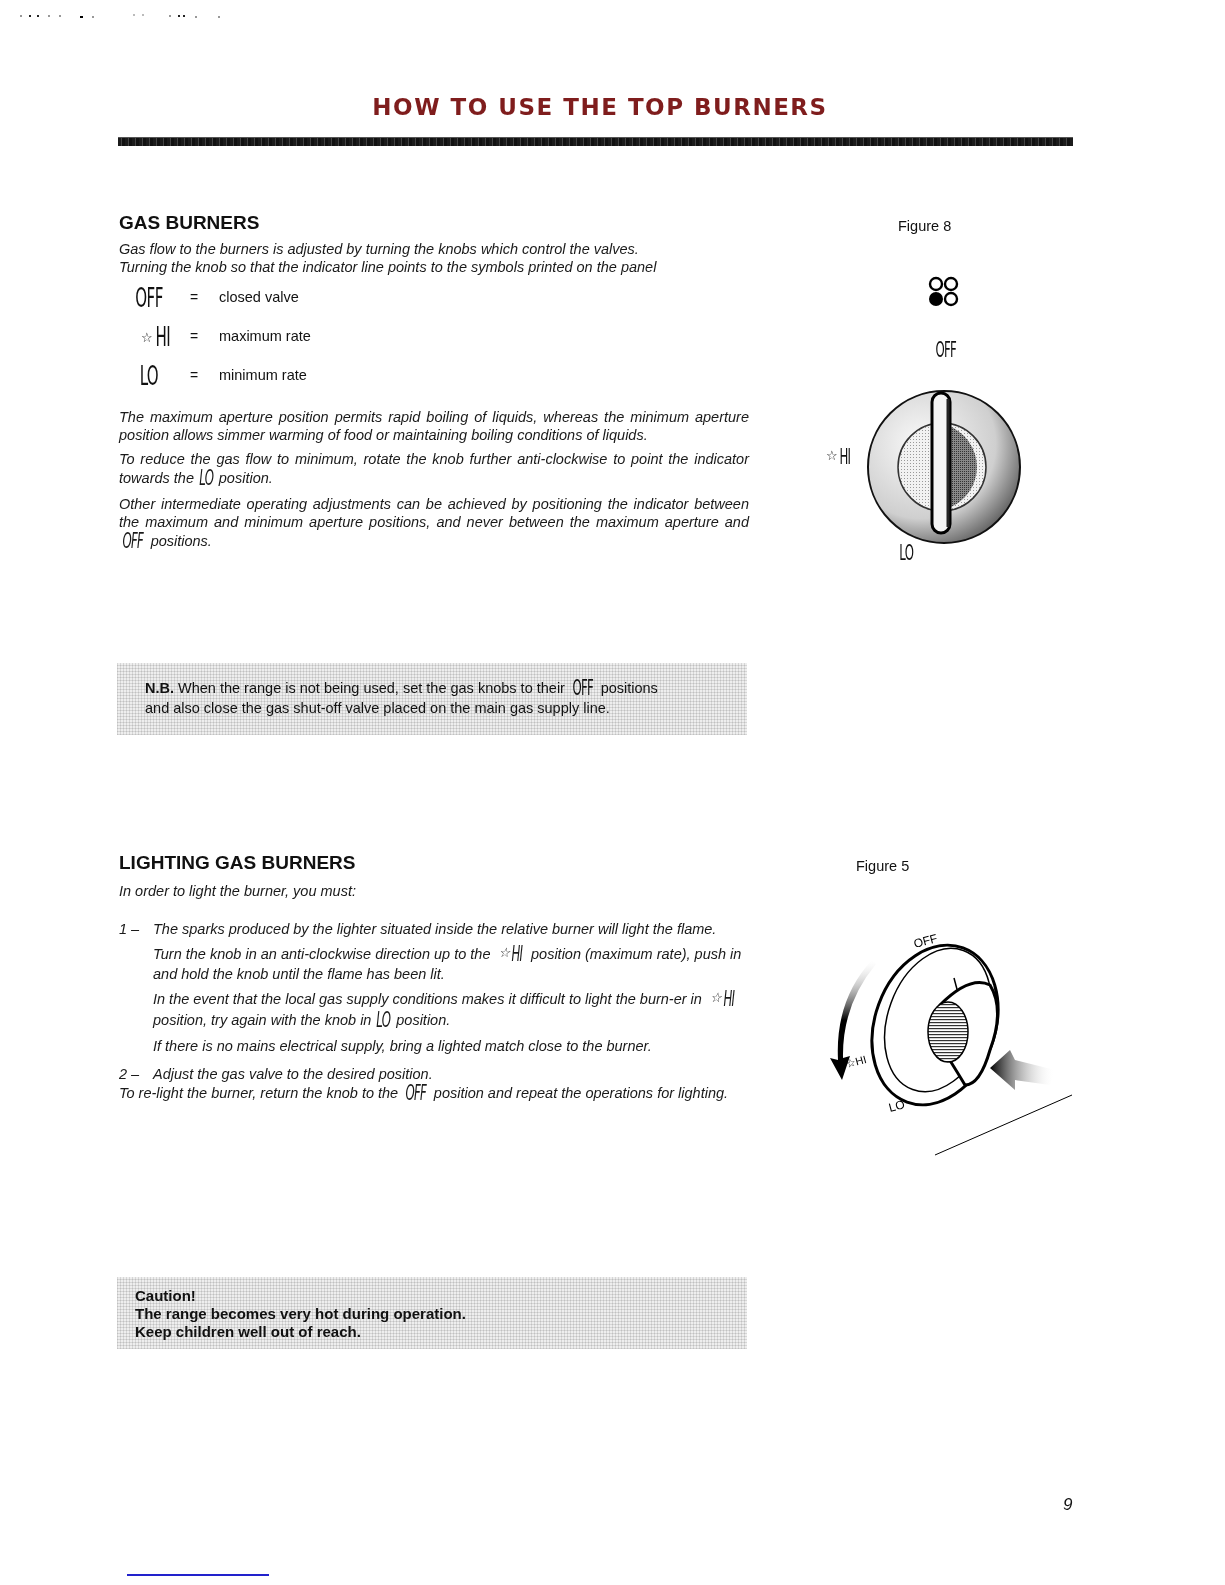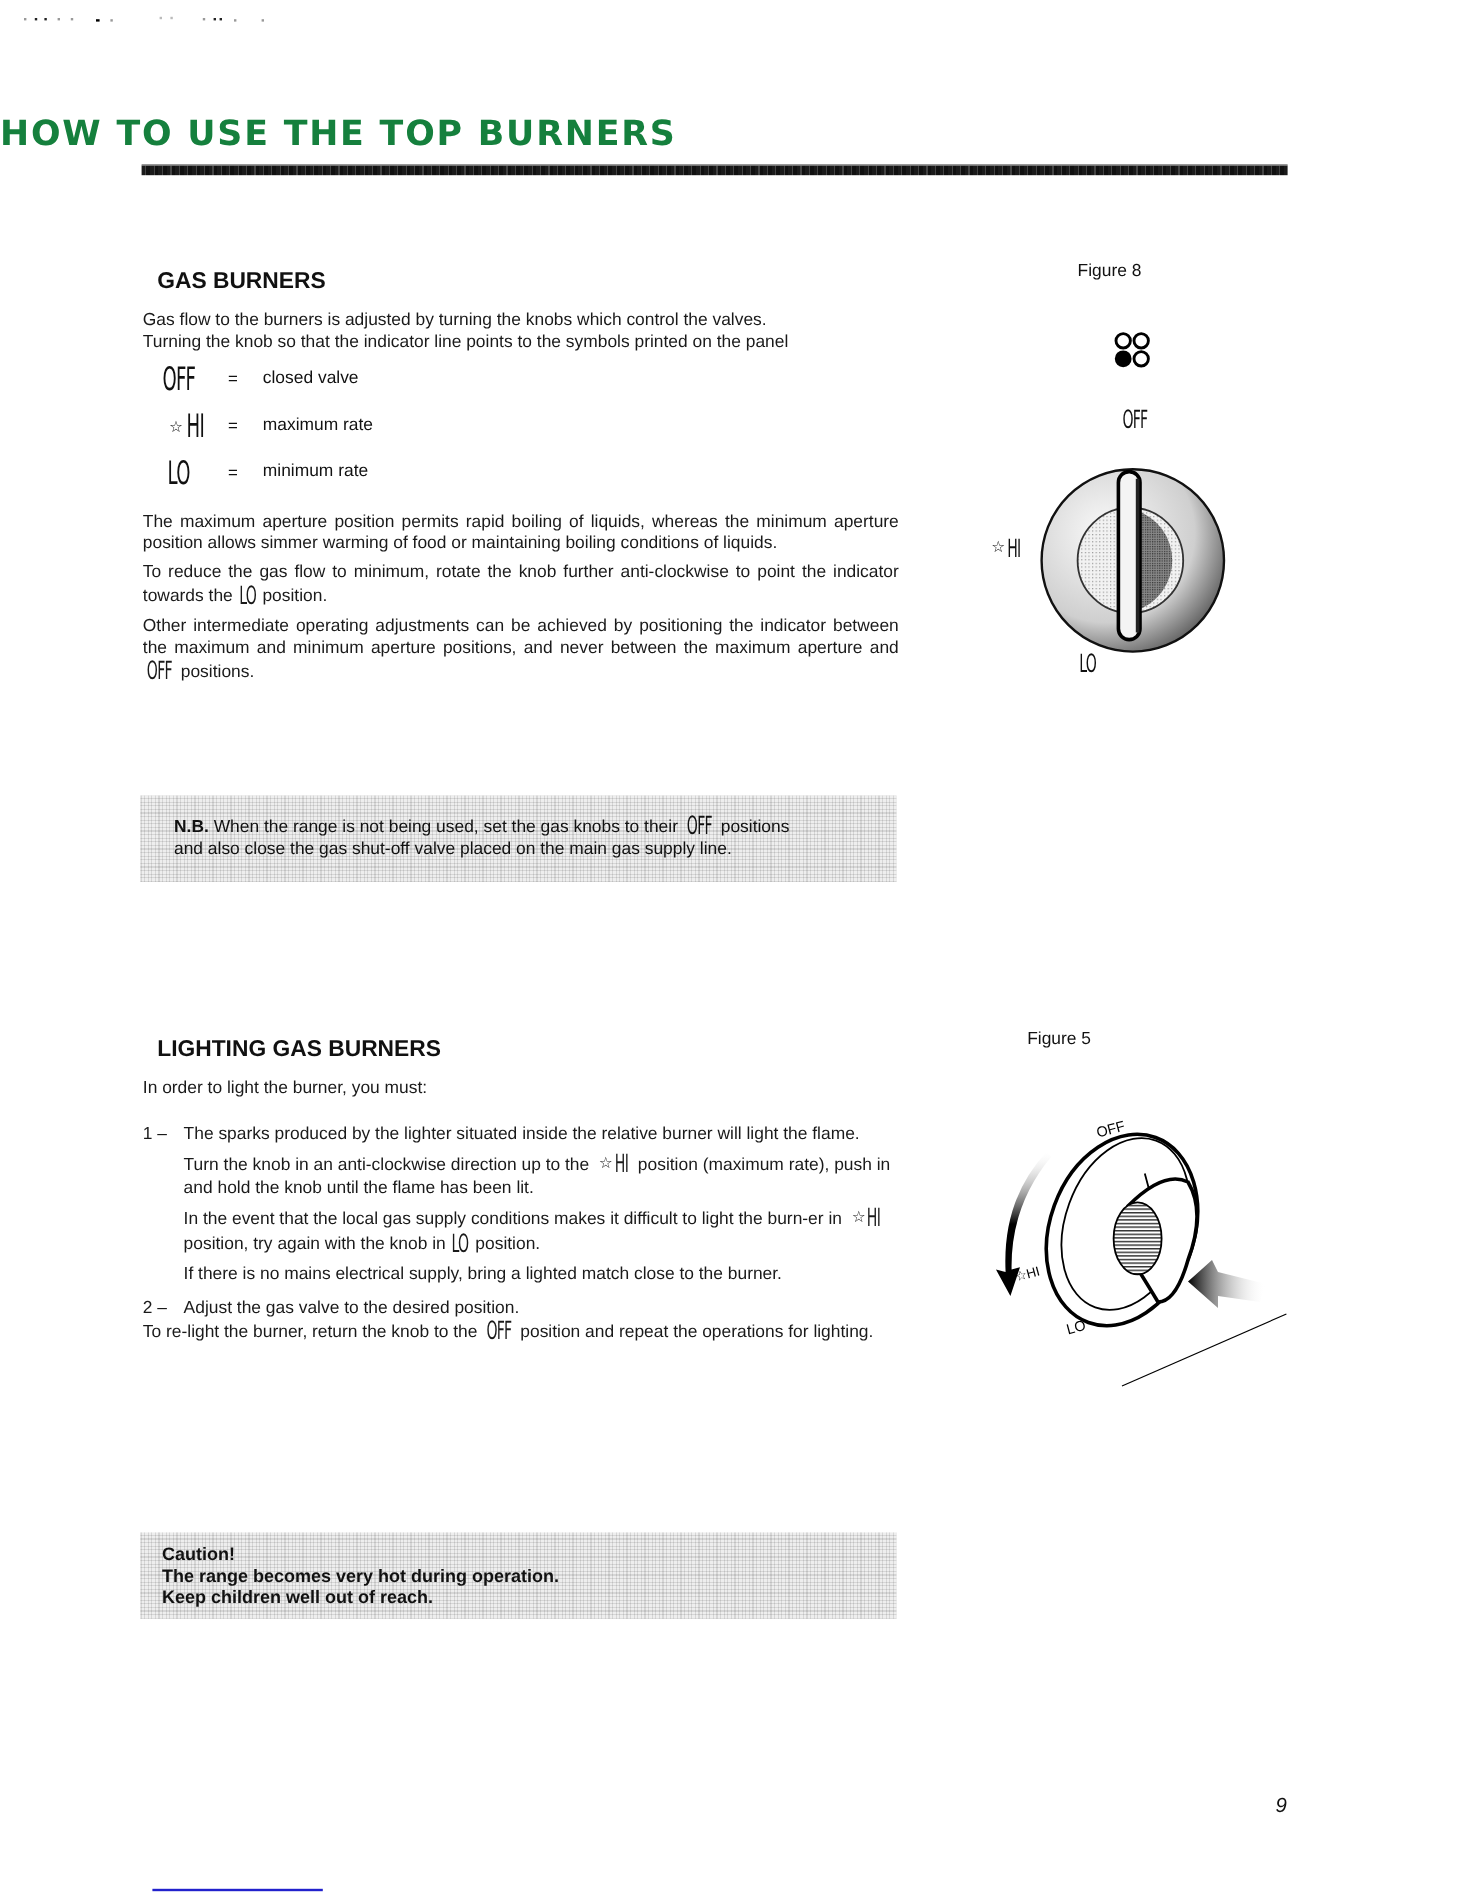--- a/index.html
+++ b/index.html
@@ -1,26 +1,26 @@
 <!DOCTYPE html>
 <html><head>
 <meta charset="utf-8">
 <style>
   html, body { margin: 0; padding: 0; background: #ffffff; }
   body { width: 1225px; height: 1585px; position: relative; overflow: hidden;
          font-family: "Liberation Sans", sans-serif; color: #111; }
   .abs { position: absolute; }
-  .page-title { left: 0; width: 1200px; top: 94px; text-align: left;
-    font-family: "DejaVu Sans", sans-serif; font-weight: bold; font-size: 29px;
-    letter-spacing: 1.5px; color: #15803d; }
+  .page-title { left: 0; width: 1200px; top: 94px; text-align: center;
+    font-family: "DejaVu Sans", sans-serif; font-weight: bold; font-size: 23px;
+    letter-spacing: 1.5px; color: #7f1d1d; }
   .title-rule { left: 118px; top: 137px; width: 955px; height: 8px;
     background: repeating-linear-gradient(90deg, #1b1b1b 0 3px, #444 3px 4px, #111 4px 7px);
     border-top: 1px solid #555; }
-  .section-heading { font-weight: bold; font-size: 19px; color: #111; margin: 12px; }
-  .body-text { font-size: 14.5px; line-height: 18px; color: #1a1a1a; }
+  .section-heading { font-weight: bold; font-size: 19px; color: #111; margin: 0; }
+  .body-text { font-size: 14.5px; line-height: 18px; color: #1a1a1a; font-style: italic; }
   .body-text p { margin: 0 0 6px 0; }
   .sym { font-family: "DejaVu Sans Condensed", "DejaVu Sans", sans-serif; display: inline-block;
          transform: scaleX(0.62); transform-origin: center; font-size: 21px; font-weight: normal;
          line-height: 1; vertical-align: -2px; margin: 0 -3px; letter-spacing: -1px; }
   .sym-star { font-size: 13px; vertical-align: 2px; margin-right: 1px; }
   .legend-row { display: flex; align-items: center; height: 39px; }
   .legend-sym { width: 60px; text-align: center; font-size: 26px; }
   .legend-sym .sym { font-size: 27px; }
   .legend-eq { width: 30px; text-align: center; font-size: 14px; }
   .legend-desc { font-size: 14.5px; padding-left: 10px; }

